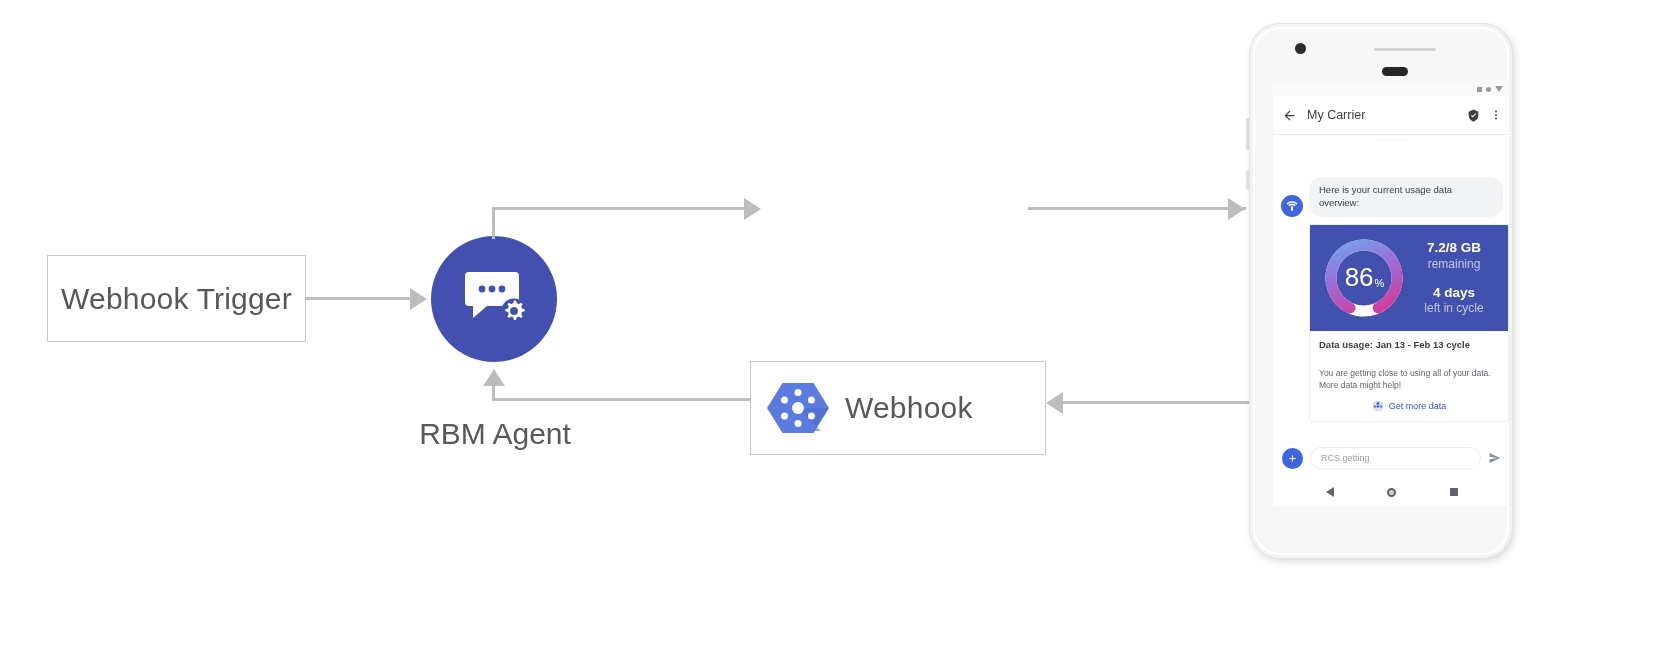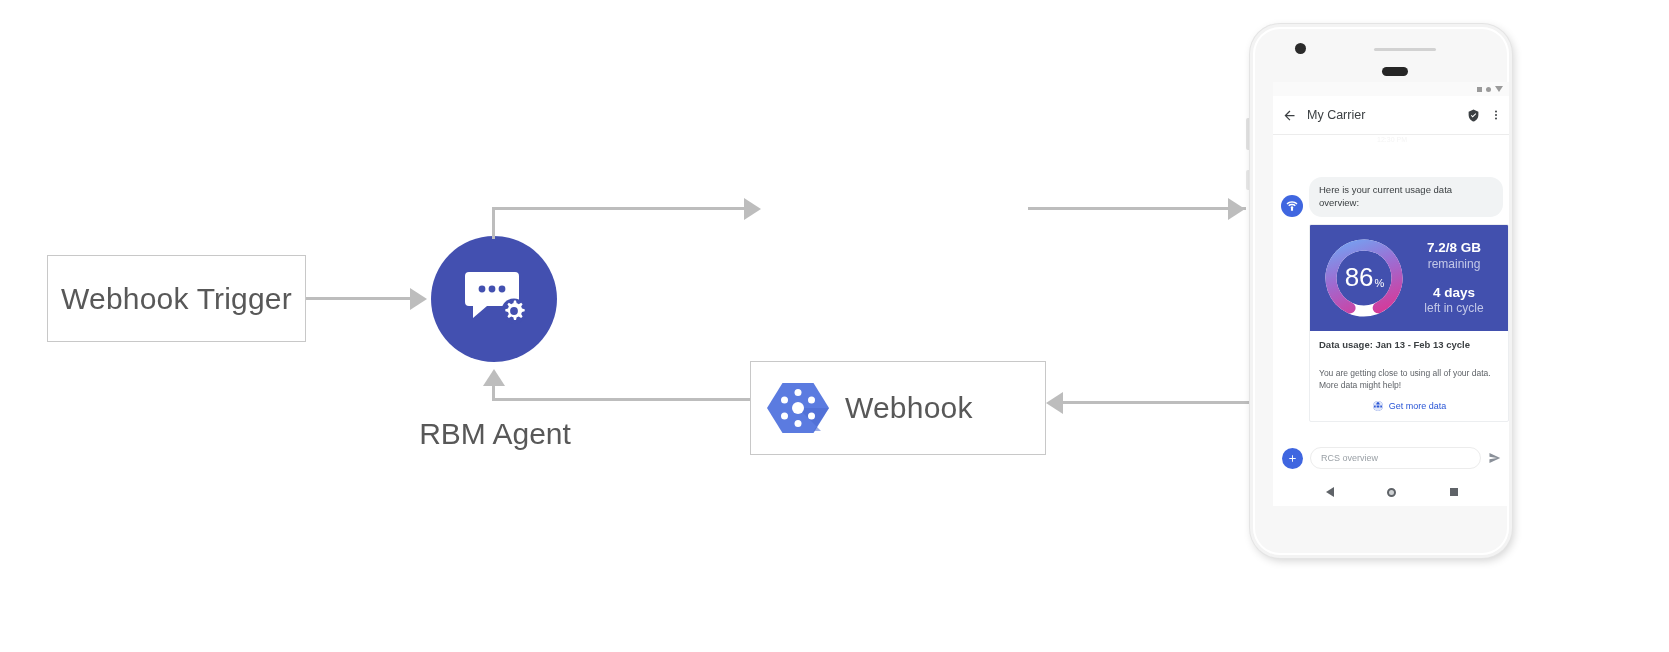--- a/index.html
+++ b/index.html
@@ -346,21 +346,21 @@
           </div>
         </div>
 
         <div id="composer">
           <div id="plus-btn">
             <svg width="11" height="11" viewBox="0 0 24 24" fill="#fff">
                 <path d="M19 13h-6v6h-2v-6H5v-2h6V5h2v6h6z"></path>
               </svg>
           </div>
           <div id="msg-input">
-            <span id="msg-placeholder">RCS overview</span>
+            <span id="msg-placeholder">RCS getting</span>
           </div>
           <span id="send-icon">
             <svg width="14" height="14" viewBox="0 0 24 24">
                 <path d="M2.5 20.5 21 12 2.5 3.5 2.5 10l13 2-13 2z" fill="#8a9099"></path>
               </svg>
           </span>
         </div>
 
         <div id="navbar">
           <span class="nav-back"></span>

